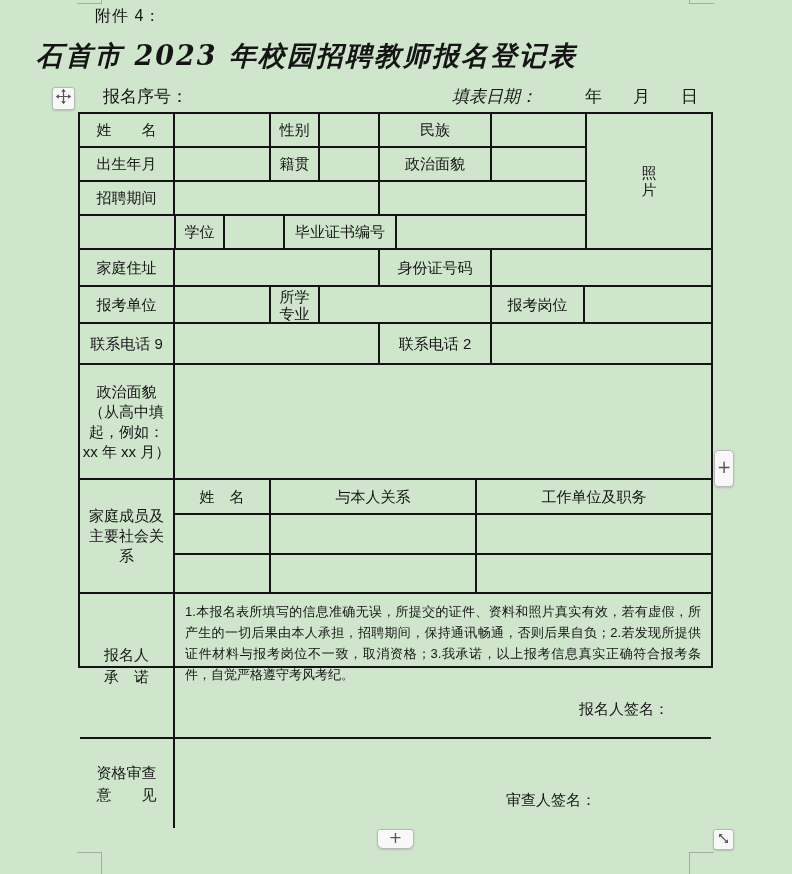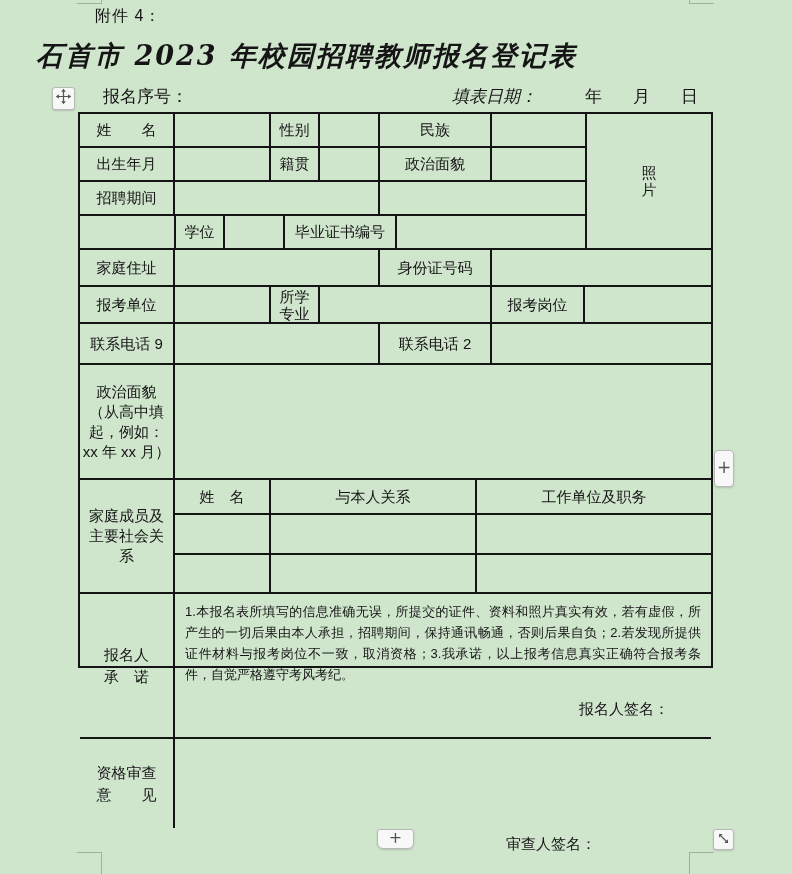--- a/index.html
+++ b/index.html
@@ -49,21 +49,21 @@
   .tleft{width:505px;display:flex;flex-direction:column;}
   .tleft .trow{flex:1;border-bottom:2px solid #141414;}
   .tleft .trow:last-child{border-bottom:none;}
   .photo{flex:1;border-left:2px solid #141414;display:flex;align-items:center;justify-content:center;
          white-space:pre-line;text-align:center;line-height:17px;}
   .subtbl{flex:1;display:flex;flex-direction:column;}
   .promise-cell{flex:1;display:block;padding:7px 10px 0 10px;box-sizing:border-box;}
   .promise-text{text-align:justify;line-height:21px;font-size:13px;}
   .promise-sign{margin-top:15px;text-align:right;padding-right:32px;font-size:15px;}
   .review-cell{flex:1;position:relative;display:block;}
-  .review-sign{position:absolute;left:331px;top:52px;font-size:15px;margin-top:44px;}
+  .review-sign{position:absolute;left:331px;top:52px;font-size:15px;}
 
   
   .ctl{position:absolute;background:#f8f8f8;border:1px solid #b9b9b9;border-radius:3px;
        display:flex;align-items:center;justify-content:center;color:#555;
        box-shadow:0 1px 2px rgba(0,0,0,0.15);box-sizing:border-box;}
   .move-handle{left:52px;top:87px;width:23px;height:23px;}
   .ins-col{left:714px;top:450px;width:20px;height:37px;font-size:17px;border-radius:4px;}
   .ins-row{left:377px;top:829px;width:37px;height:20px;font-size:16px;border-radius:3px 3px 6px 6px;}
   .resize-handle{left:713px;top:829px;width:21px;height:21px;}
   .ctl .plus{font-family:"DejaVu Sans",sans-serif;line-height:1;transform:translateY(-1px);}

